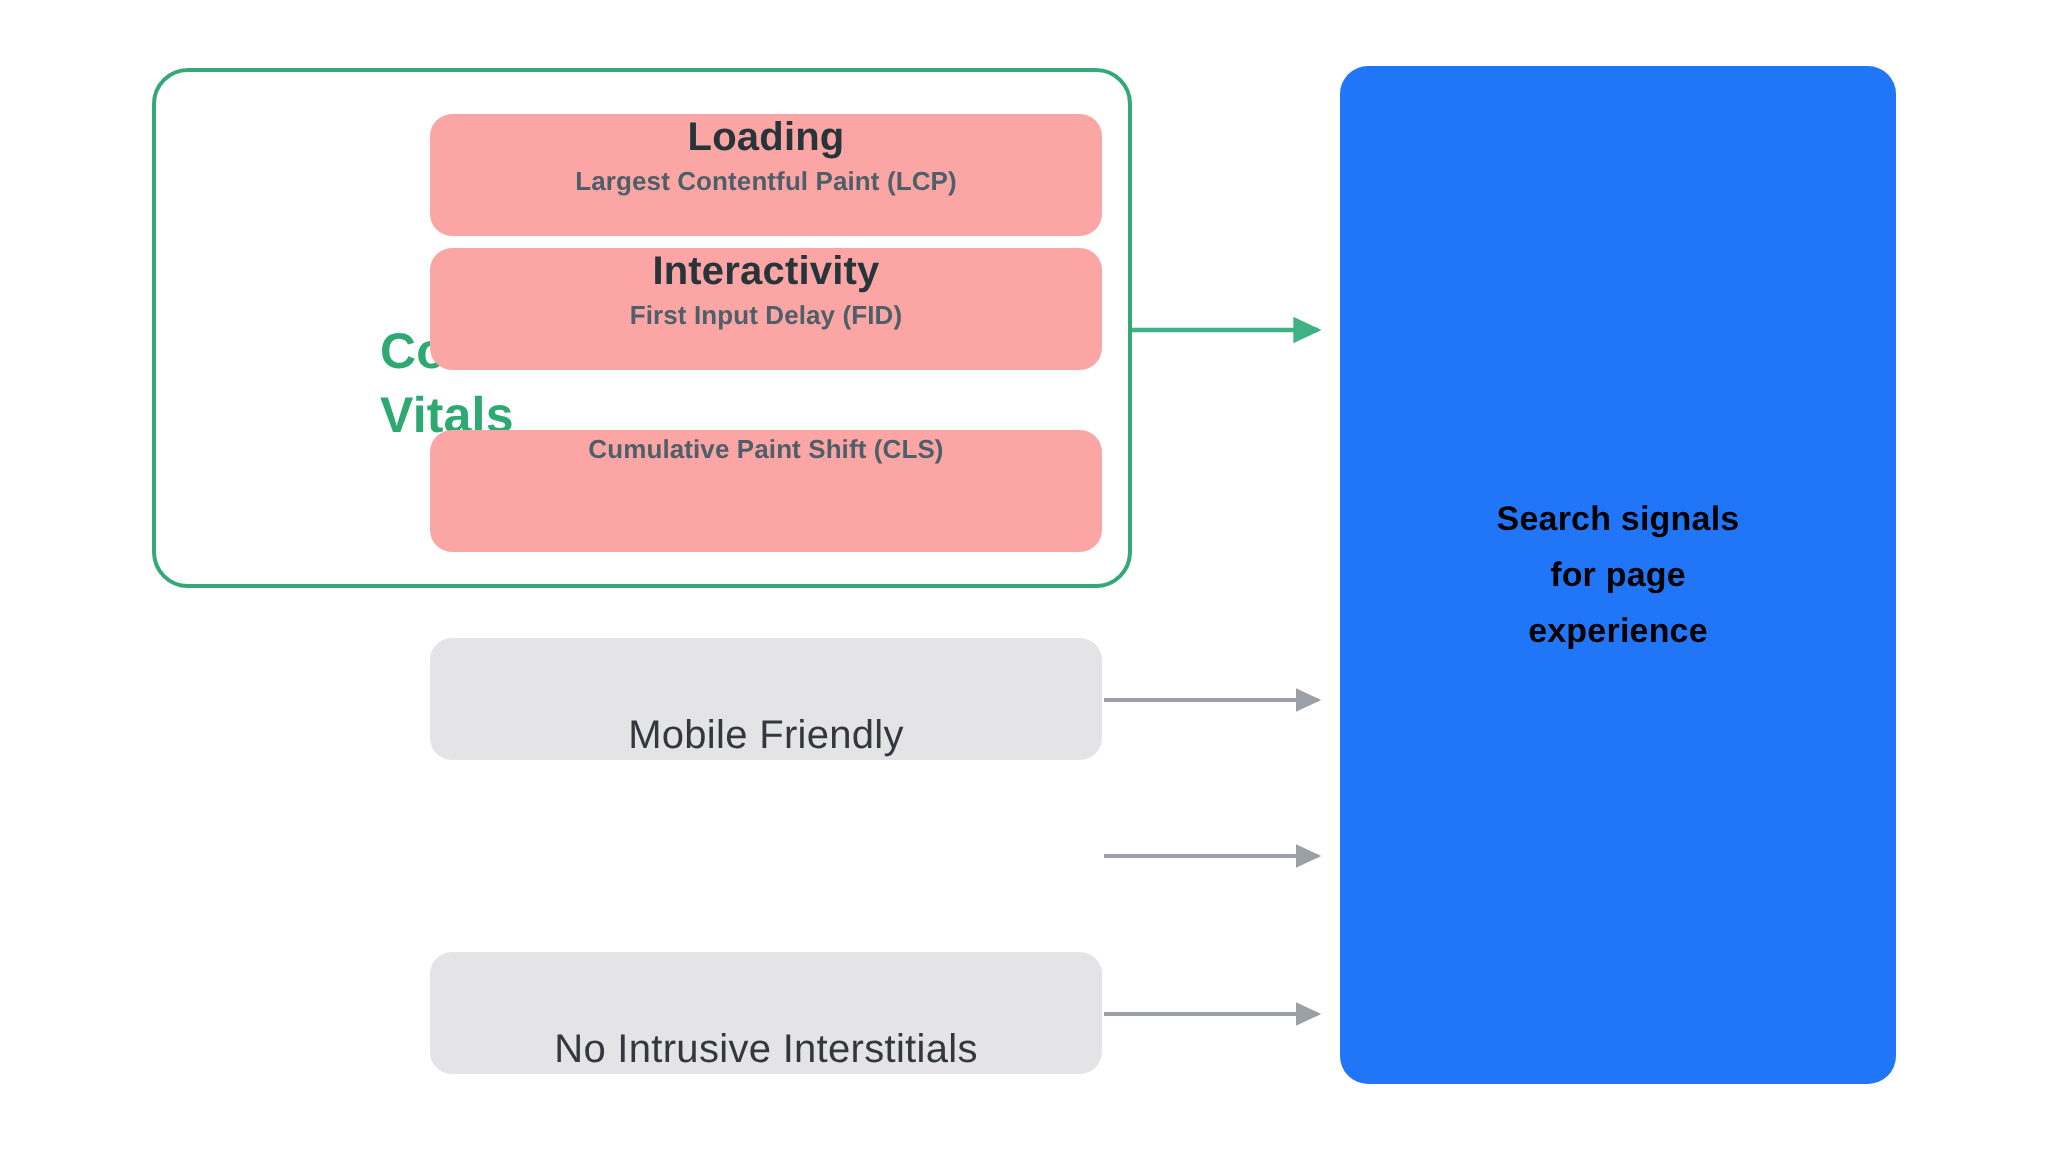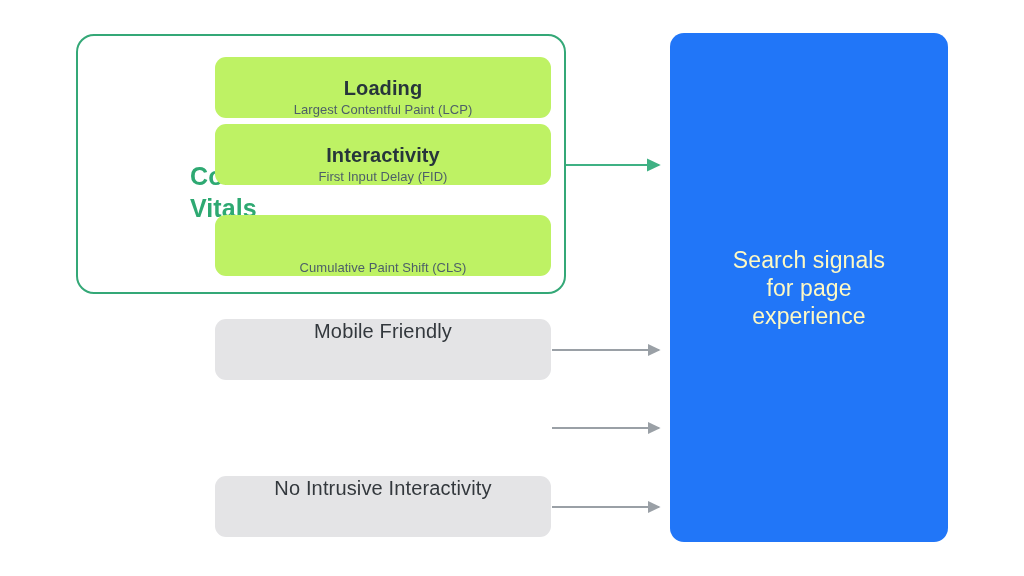--- a/index.html
+++ b/index.html
@@ -44,57 +44,57 @@
     text-align: left;
   }
   .cwv-label span { display: block; }
 
   
   .metric-card {
     position: absolute;
     left: 215px;
     width: 336px;
     height: 61px;
-    background: #bef264;
+    background: #fca5a5;
     border-radius: 11px;
     display: flex;
     flex-direction: column;
     align-items: center;
-    justify-content: flex-end;
+    justify-content: flex-start;
   }
   .metric-card.m0 { top: 57px; }
   .metric-card.m1 { top: 124px; }
   .metric-card.m2 { top: 215px; }
 
   .metric-title {
     font-size: 20px;
     font-weight: 600;
     color: #27353b;
     line-height: 24px;
     letter-spacing: 0.1px;
   }
   .metric-sub {
     font-size: 13px;
-    font-weight: 400;
+    font-weight: 700;
     color: #4d5f68;
     line-height: 17px;
     margin-top: 1px;
     letter-spacing: 0.05px;
   }
 
   
   .signal-card {
     position: absolute;
     left: 215px;
     width: 336px;
     height: 61px;
     background: #e4e4e6;
     border-radius: 11px;
     display: flex;
-    align-items: flex-start;
+    align-items: flex-end;
     justify-content: center;
   }
   .signal-card.s0 { top: 319px; }
   .signal-card.s1 { top: 398px; }
   .signal-card.s2 { top: 476px; }
 
   .signal-label {
     font-size: 20px;
     font-weight: 400;
     color: #33383d;
@@ -109,23 +109,23 @@
     top: 33px;
     width: 278px;
     height: 509px;
     background: #2176f8;
     border-radius: 14px;
     display: flex;
     align-items: center;
     justify-content: center;
   }
   .result-text {
-    color: #fef9c3;
-    font-size: 23px;
-    font-weight: 400;
+    color: #000000;
+    font-size: 17px;
+    font-weight: 700;
     line-height: 28px;
     text-align: center;
     letter-spacing: 0.1px;
     padding: 0 24px;
     white-space: pre-line;
   }
 
   
   .arrow-layer {
     position: absolute;
@@ -159,21 +159,21 @@
   <div class="metric-card m2">
     <div class="metric-sub">Cumulative Paint Shift (CLS)</div>
   </div>
 
   <div class="signal-card s0">
     <div class="signal-label">Mobile Friendly</div>
   </div>
 
 
   <div class="signal-card s2">
-    <div class="signal-label">No Intrusive Interactivity</div>
+    <div class="signal-label">No Intrusive Interstitials</div>
   </div>
 
   <div class="result-box">
     <div class="result-text">Search signals
 for page
 experience</div>
   </div>
 
   <svg class="arrow-layer" width="1024" height="576" viewBox="0 0 1024 576" xmlns="http://www.w3.org/2000/svg">
     <defs>

